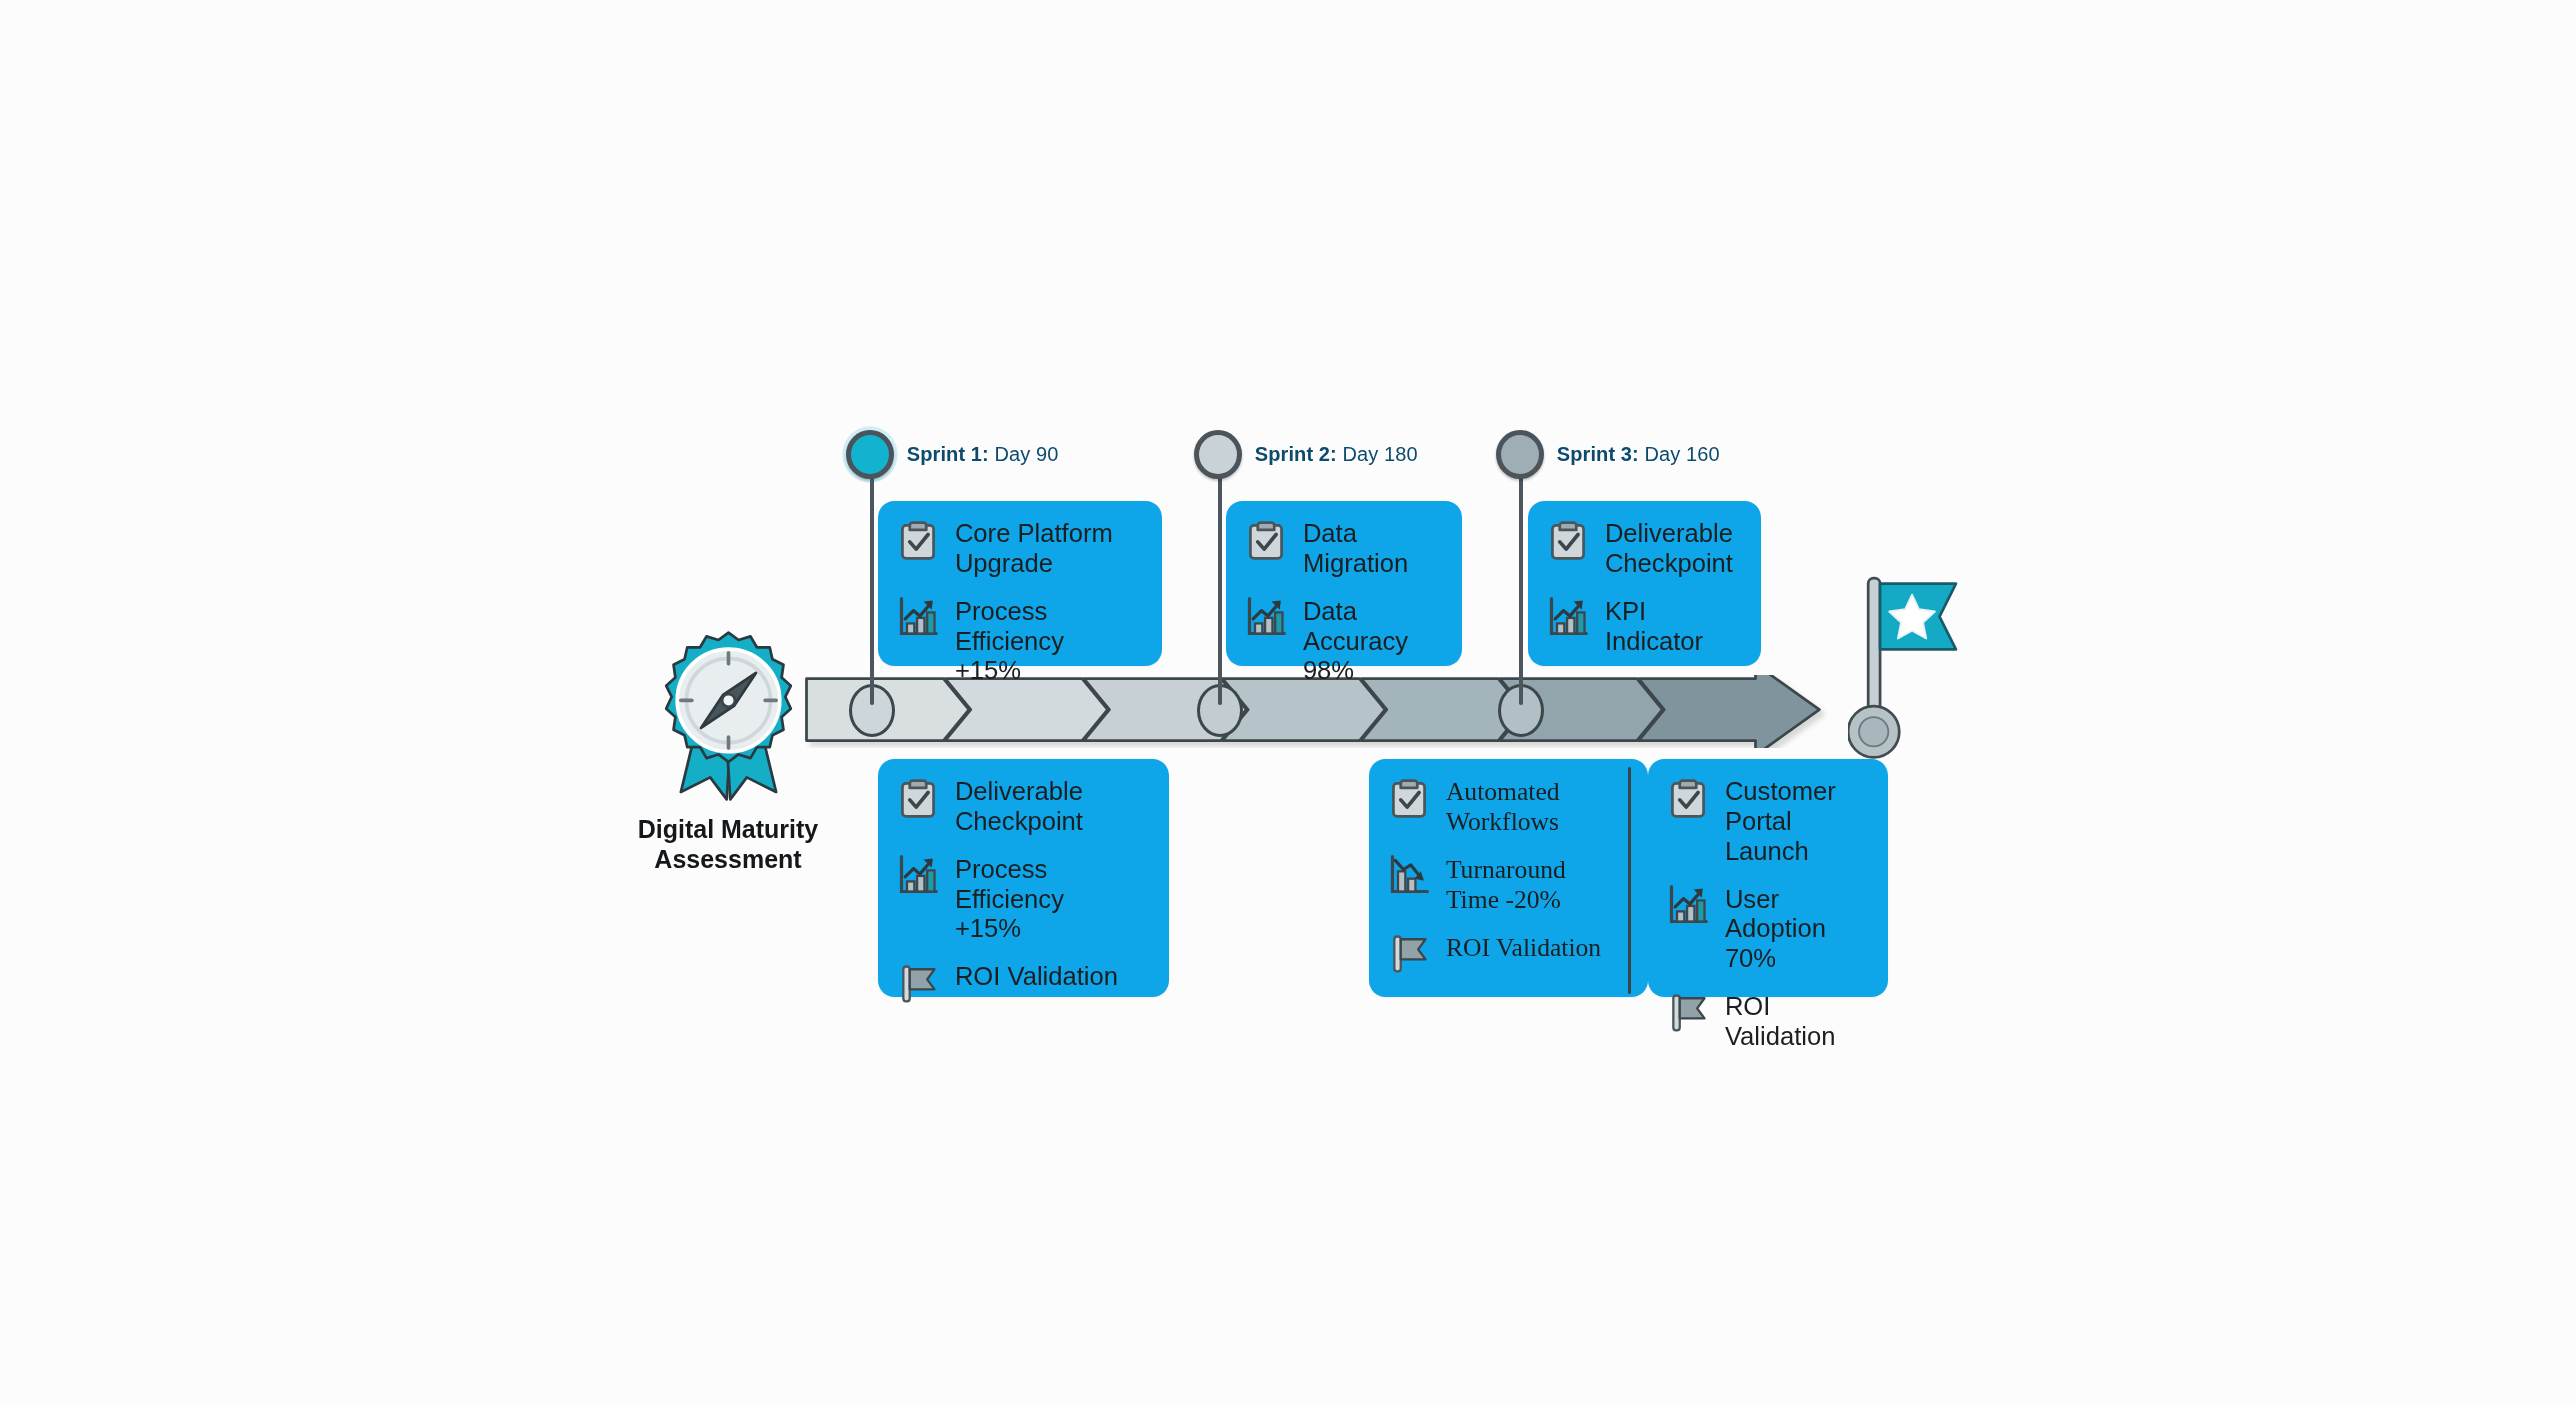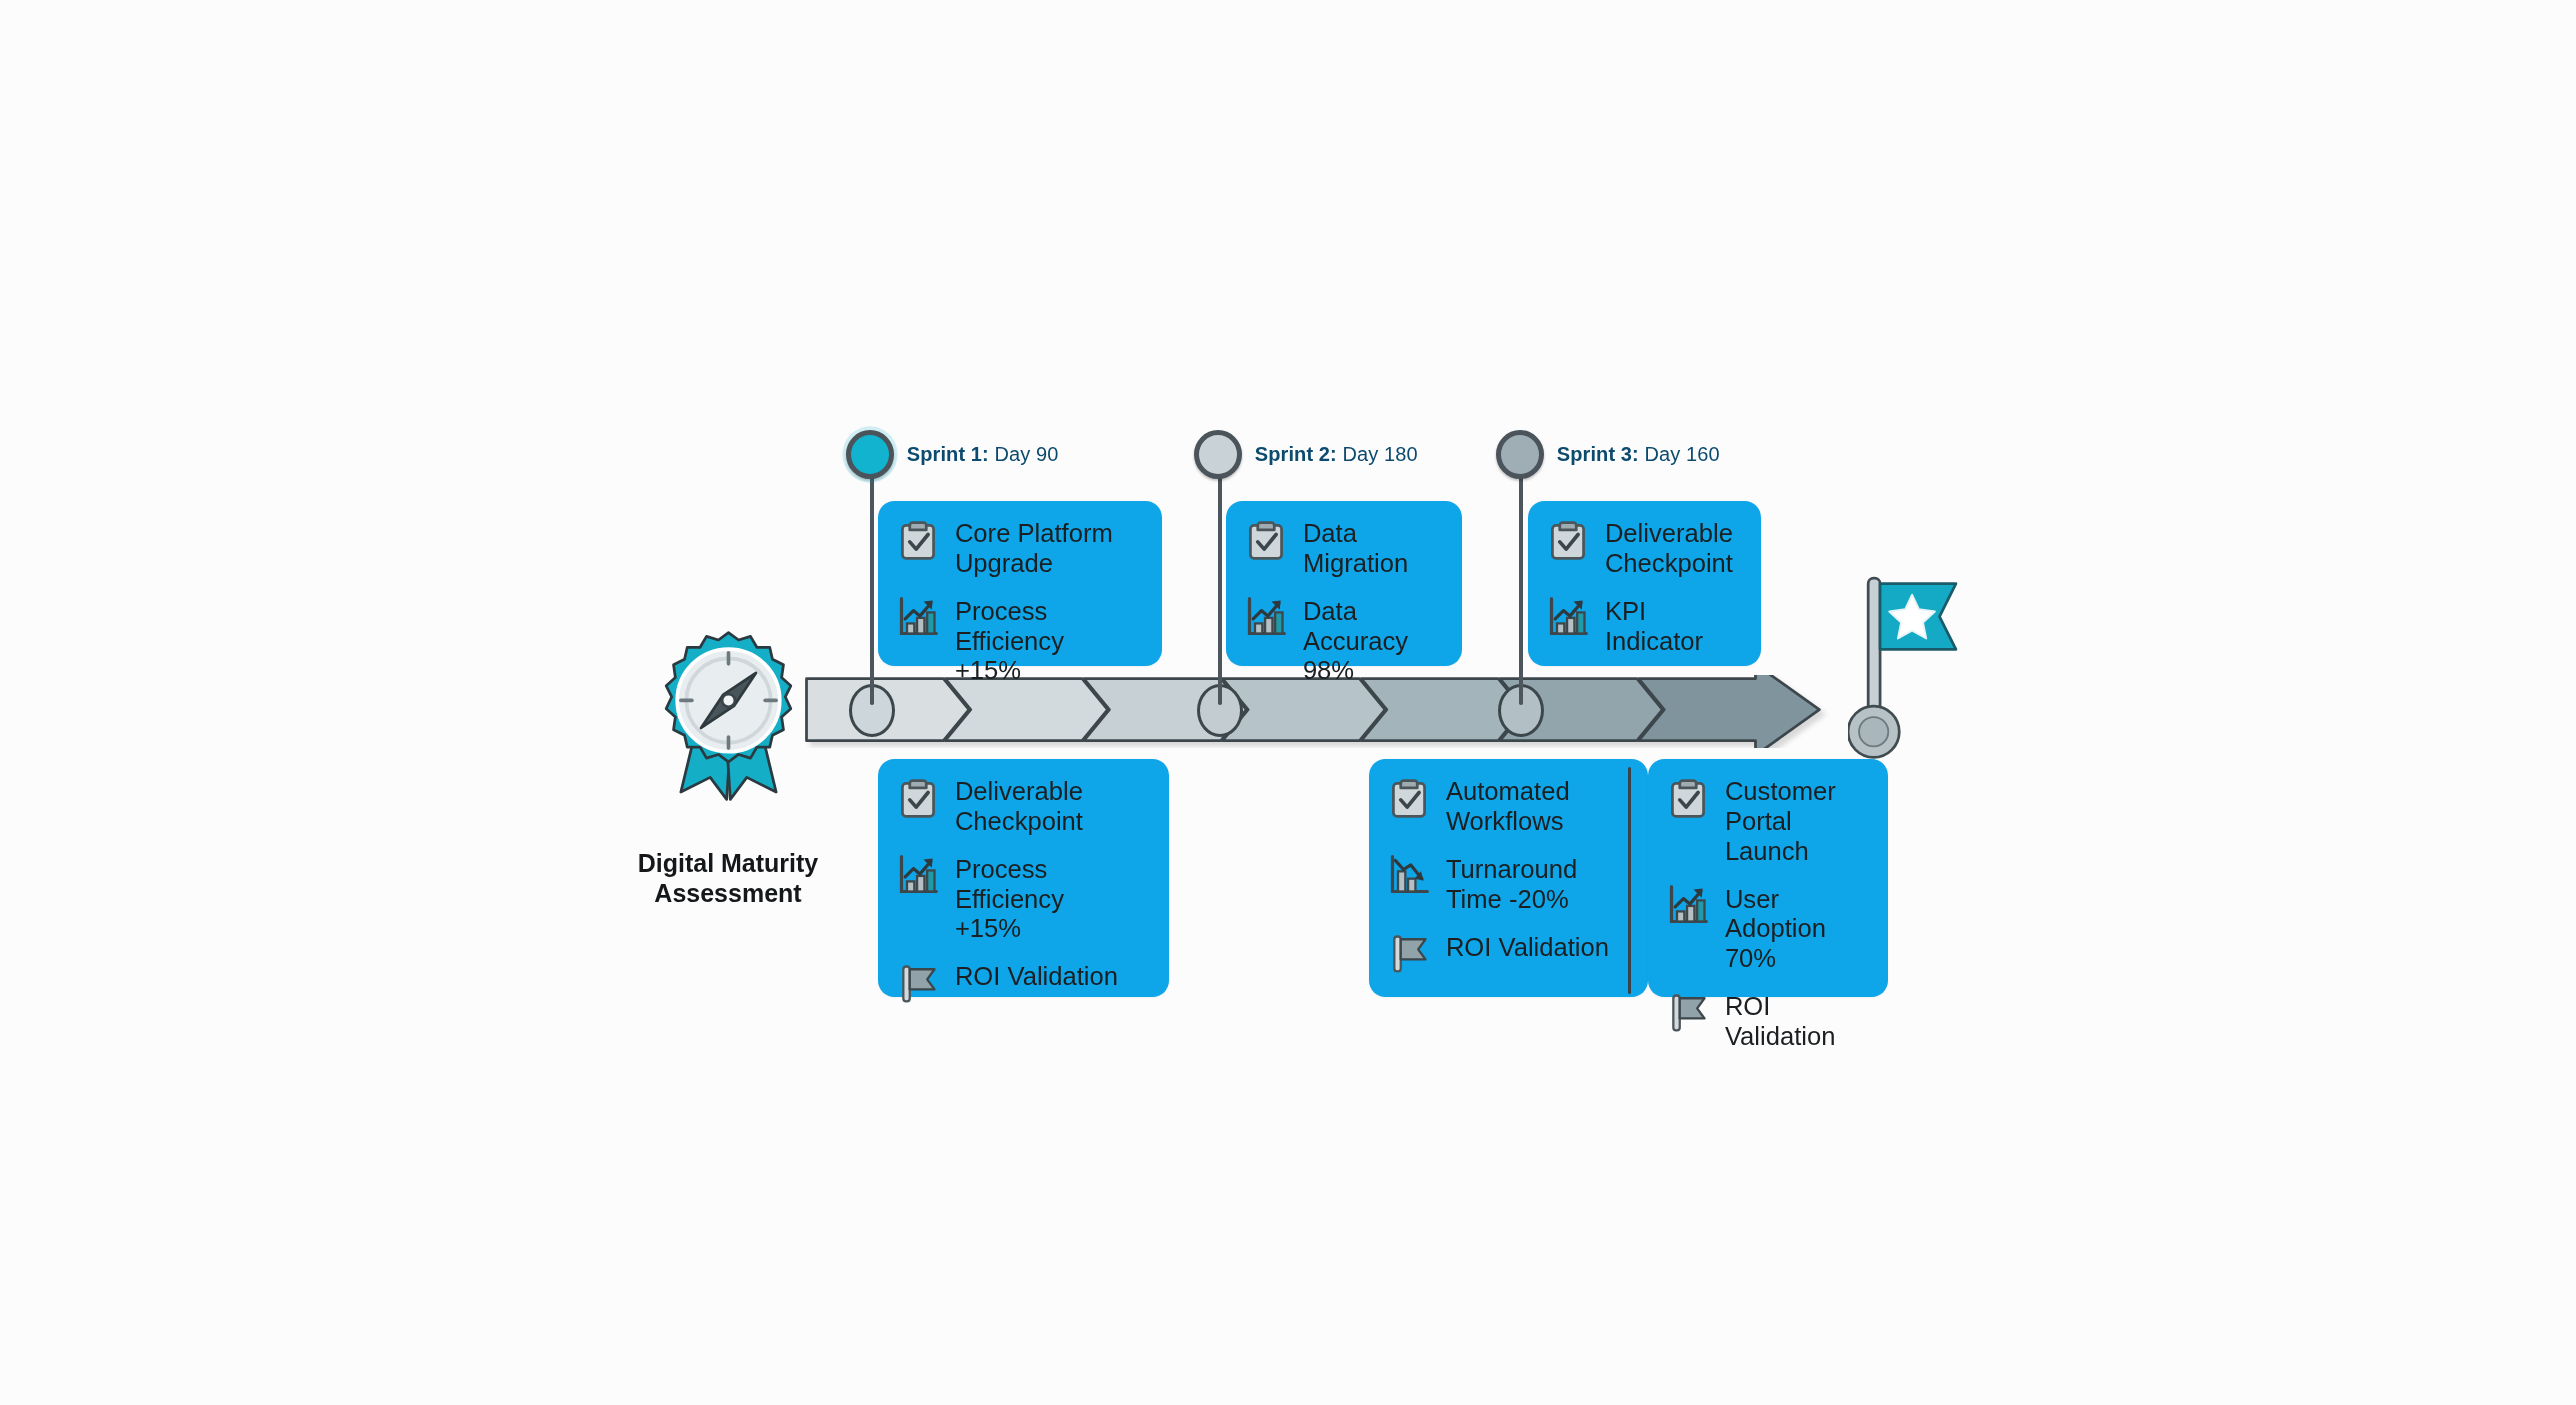--- a/index.html
+++ b/index.html
@@ -48,21 +48,21 @@
     padding-top:1.8px;white-space:pre-line;
   }
 
   
   .divider{position:absolute;width:2.7px;background:#3a4348;border-radius:1.8px;}
 
   
   .compass{position:absolute;}
   .compass-cap{
     position:absolute;text-align:center;width:274px;
-    font-size:25px;font-weight:bold;color:#15181a;line-height:1.2;margin-top:34px;
+    font-size:25px;font-weight:bold;color:#15181a;line-height:1.2;
   }
 
   
   .timeline{position:absolute;}
 
   .flagbox{position:absolute;}
 </style>
 </head>
 <body>
 
@@ -277,21 +277,21 @@
       <span class="ico">
         <svg width="44" height="44" viewBox="0 0 48 48">
             <rect x="8" y="6" width="7" height="38" rx="3" fill="#d2dadd" stroke="#4b565b" stroke-width="2.5"></rect>
             <path d="M15,9 H42 L34,20 L42,31 H15 Z" fill="#91a2a9" stroke="#3c474c" stroke-width="2.5" stroke-linejoin="round"></path>
           </svg>
       </span>
       <span class="txt">ROI Validation</span>
     </div>
   </div>
 
-  <div class="card" style="left:1369px;top:759px;width:279px;height:238px;">
+  <div class="card" style="left:1369px;top:759px;width:279px;height:238px;font-family:Liberation Serif, serif;">
     <div class="row">
       <span class="ico">
         <svg width="44" height="44" viewBox="0 0 48 48">
             <rect x="7" y="8" width="34" height="36" rx="4" fill="#cfd7db" stroke="#4b565b" stroke-width="3"></rect>
             <path d="M18,5 h12 a3,3 0 0 1 3,3 v5 h-18 v-5 a3,3 0 0 1 3,-3 z" fill="#9eabb1" stroke="#4b565b" stroke-width="3" stroke-linejoin="round"></path>
             <path d="M15,26 L22,34 L35,18" fill="none" stroke="#3c474c" stroke-width="4" stroke-linecap="round" stroke-linejoin="round"></path>
           </svg>
       </span>
       <span class="txt">Automated
 Workflows</span>

